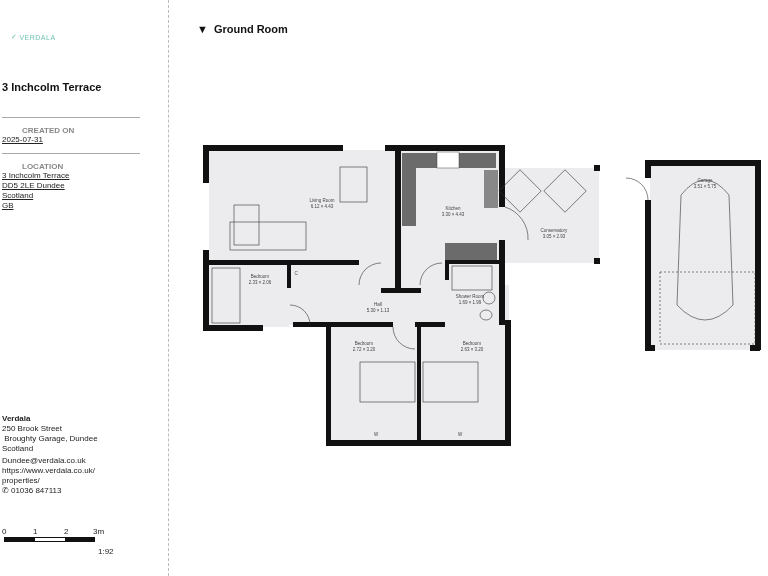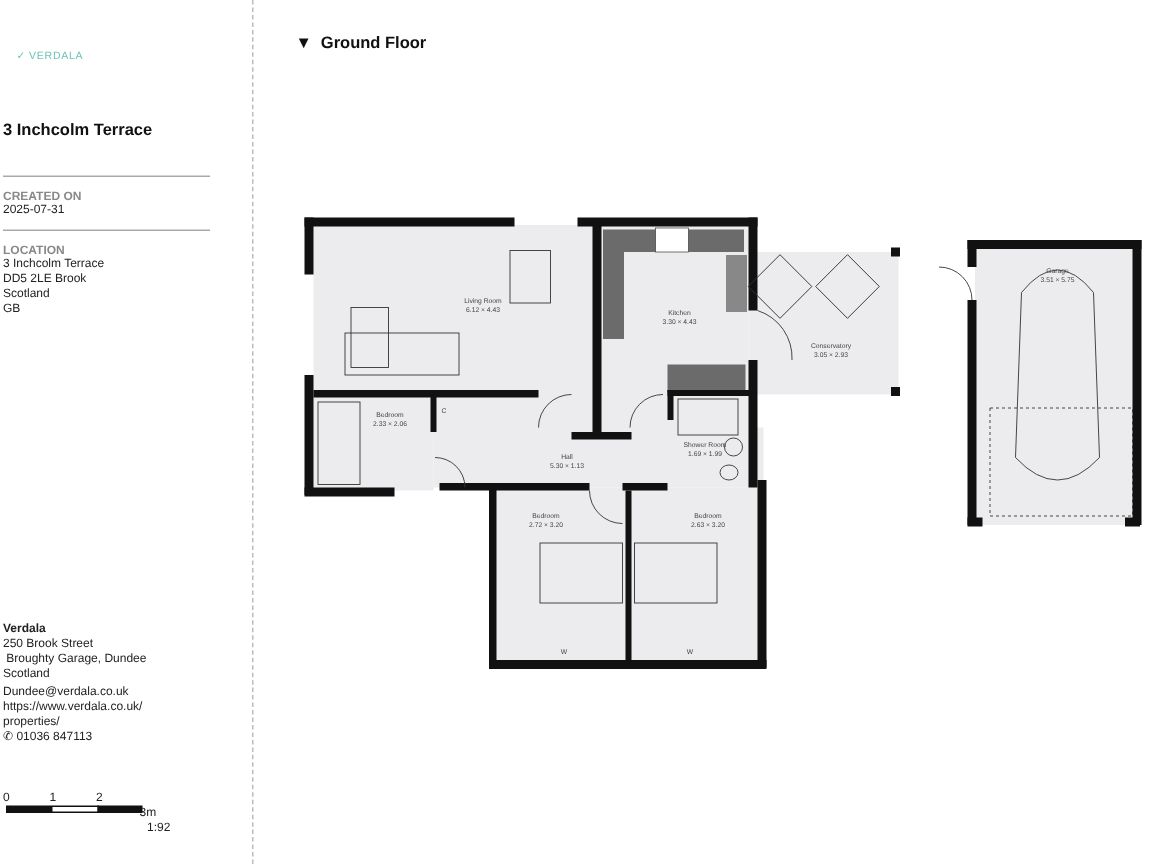--- a/index.html
+++ b/index.html
@@ -2,22 +2,22 @@
 <html><head>
 <meta charset="utf-8">
 <style>
   html, body { margin:0; padding:0; }
   body { width:768px; height:576px; background:#ffffff; position:relative; overflow:hidden; font-family:"Liberation Sans", sans-serif; color:#222; }
   .sidebar { position:absolute; left:0; top:0; width:168px; height:494px; }
   .divider-v { position:absolute; left:168px; top:0; height:576px; border-left:1px dashed #bbb; }
   .logo { position:absolute; left:11px; top:33px; font-size:7px; color:#6cc3b4; letter-spacing:0.5px; display:flex; align-items:center; gap:2px; }
   .prop-title { position:absolute; left:2px; top:81px; font-size:11px; font-weight:bold; color:#111; }
   .rule { position:absolute; left:2px; width:138px; border-top:1px solid #aaa; }
-  .label { font-size:8px; font-weight:bold; color:#888; text-transform:uppercase; }
-  .val { font-size:8px; line-height:10px; color:#222; }
+  .label { font-size:8px; font-weight:bold; color:#888; text-transform:uppercase;margin-left:20px; }
+  .val { font-size:8px; line-height:10px; color:#222;text-decoration:underline; }
   .block { position:absolute; left:2px; }
   .contact { position:absolute; left:2px; top:414px; font-size:8px; line-height:10px; }
   .contact .name { font-weight:bold; }
   .scale { position:absolute; left:2px; top:527px; width:120px; height:30px; }
   .floor-title { position:absolute; left:197px; top:23px; font-size:11px; font-weight:bold; color:#111; display:flex; gap:6px; align-items:center; }
   svg.plan { position:absolute; left:0; top:0; }
   .rl { font-family:"Liberation Sans", sans-serif; font-size:4.5px; fill:#444; text-anchor:middle; }
 </style>
 </head>
 <body>
@@ -30,53 +30,53 @@
   <div class="prop-title">3 Inchcolm Terrace</div>
   <div class="rule" style="top:117px"></div>
   <div class="block" style="top:126px">
     <div class="label">CREATED ON</div>
     <div class="val">2025-07-31</div>
   </div>
   <div class="rule" style="top:153px"></div>
   <div class="block" style="top:162px">
     <div class="label">LOCATION</div>
     <div class="val">3 Inchcolm Terrace</div>
-    <div class="val">DD5 2LE Brook</div>
+    <div class="val">DD5 2LE Dundee</div>
     <div class="val">Scotland</div>
     <div class="val">GB</div>
   </div>
 
   <div class="contact">
     <div class="name">Verdala</div>
     <div>250 Brook Street</div>
     <div style="white-space:pre"> Broughty Garage, Dundee</div>
     <div>Scotland</div>
     <div style="margin-top:2px">Dundee@verdala.co.uk</div>
     <div>https://www.verdala.co.uk/</div>
     <div>properties/</div>
     <div><span>✆</span> <span>01036 847113</span></div>
   </div>
 
   <div class="scale">
     <span style="position:absolute;left:0;top:0;font-size:8px">0</span>
     <span style="position:absolute;left:31px;top:0;font-size:8px">1</span>
     <span style="position:absolute;left:62px;top:0;font-size:8px">2</span>
-    <span style="position:absolute;left:91px;top:10px;font-size:8px">3m</span>
+    <span style="position:absolute;left:91px;top:0;font-size:8px">3m</span>
     <div style="position:absolute;left:2px;top:10px;width:30px;height:5px;background:#111"></div>
     <div style="position:absolute;left:32px;top:10px;width:30px;height:3px;border:1px solid #111;background:#fff"></div>
     <div style="position:absolute;left:63px;top:10px;width:30px;height:5px;background:#111"></div>
     <span style="position:absolute;left:96px;top:20px;font-size:8px">1:92</span>
   </div>
 </div>
 
 <div class="divider-v"></div>
 
 <div class="floor-title">
   <span>▼</span>
-  <span>Ground Floor</span>
+  <span>Ground Room</span>
 </div>
 
 <svg class="plan" width="768" height="576">
 
   <g fill="#ececef">
     <rect x="209" y="150" width="190" height="140"></rect>
     <rect x="399" y="150" width="100" height="150"></rect>
     <rect x="499" y="168" width="100" height="95"></rect>
     <rect x="209" y="262" width="80" height="65"></rect>
     <rect x="289" y="285" width="220" height="40"></rect>

